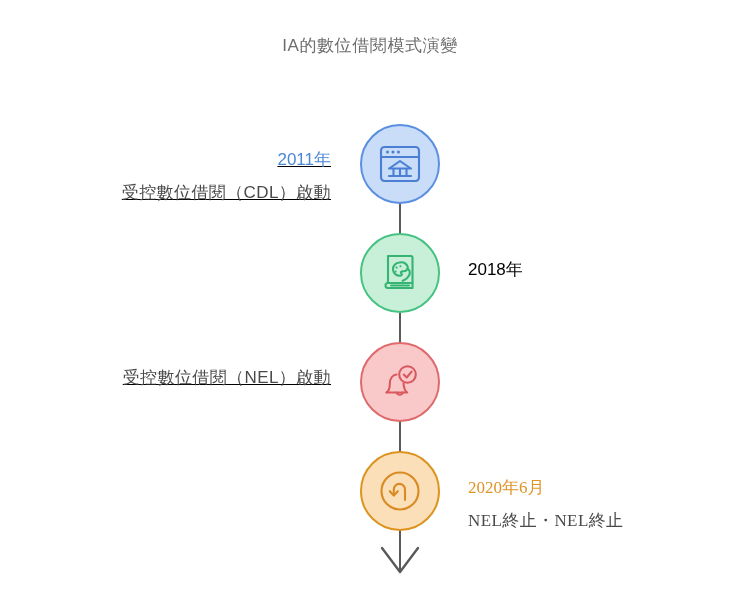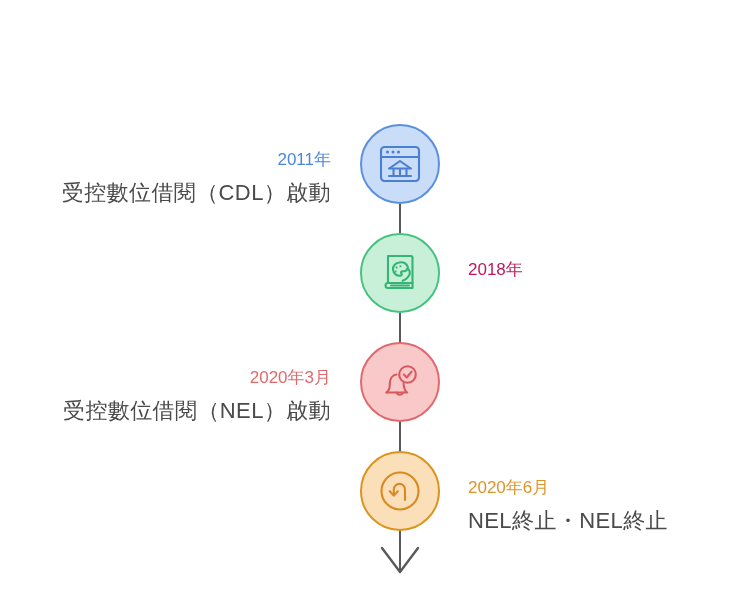--- a/index.html
+++ b/index.html
@@ -68,44 +68,45 @@
   .label {
     position: absolute;
     white-space: nowrap;
   }
   .label .year {
     font-size: 17px;
     line-height: 24px;
     margin-bottom: 9px;
   }
   .label .desc {
-    font-size: 22px;
+    font-size: 17px;
     line-height: 24px;
     color: #4a4a4a;
     letter-spacing: 0.4px;
   }
 
-  .label-left  { text-align: right; right: 409px; }
+  .label-left  { text-align: right; right: 409px; text-decoration: underline; }
   .label-right { text-align: left;  left: 468px; }
 
   .label-1 { top: 148px; }
   .label-2 { top: 258px; }
   .label-3 { top: 366px; }
-  .label-4 { top: 476px; }
+  .label-4 { top: 476px; font-family: Liberation Serif, serif; }
 
   .year-blue   { color: #4a87d8; }
-  .year-green  { color: #be185d; }
+  .year-green  { color: #000000; }
   .year-red    { color: #e0696d; }
   .year-orange { color: #df9326; }
 </style>
 </head>
 <body>
 
 <div id="canvas">
 
+  <div class="title">IA的數位借閱模式演變</div>
 
   <svg class="spine" viewBox="0 0 740 590" width="740" height="590">
     <line x1="400" y1="198" x2="400" y2="240" stroke="#5a5a5a" stroke-width="2"></line>
     <line x1="400" y1="307" x2="400" y2="349" stroke="#5a5a5a" stroke-width="2"></line>
     <line x1="400" y1="416" x2="400" y2="458" stroke="#5a5a5a" stroke-width="2"></line>
     <line x1="400" y1="525" x2="400" y2="572" stroke="#5a5a5a" stroke-width="2"></line>
     <polyline points="382,548 400,572 418,548" fill="none" stroke="#5a5a5a" stroke-width="2.4" stroke-linecap="round" stroke-linejoin="round"></polyline>
   </svg>
 
   <div class="node node-1">
@@ -166,21 +167,20 @@
   <div class="label label-left label-1">
     <div class="year year-blue">2011年</div>
     <div class="desc">受控數位借閱（CDL）啟動</div>
   </div>
 
   <div class="label label-right label-2">
     <div class="year year-green">2018年</div>
   </div>
 
   <div class="label label-left label-3">
-    <div class="year year-red">2020年3月</div>
     <div class="desc">受控數位借閱（NEL）啟動</div>
   </div>
 
   <div class="label label-right label-4">
     <div class="year year-orange">2020年6月</div>
     <div class="desc">NEL終止・NEL終止</div>
   </div>
 
 </div>
 

